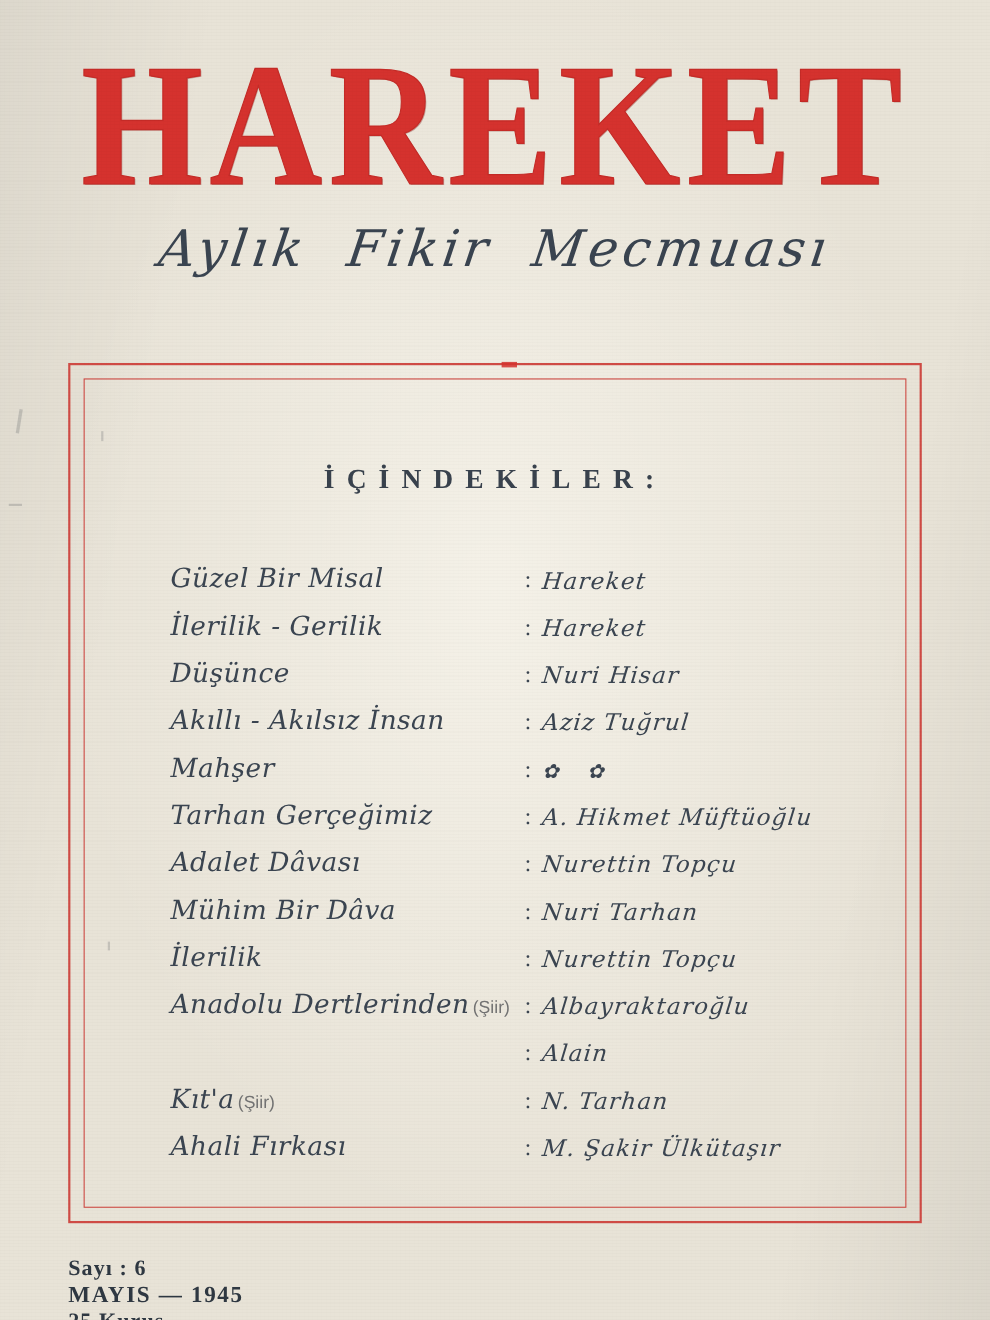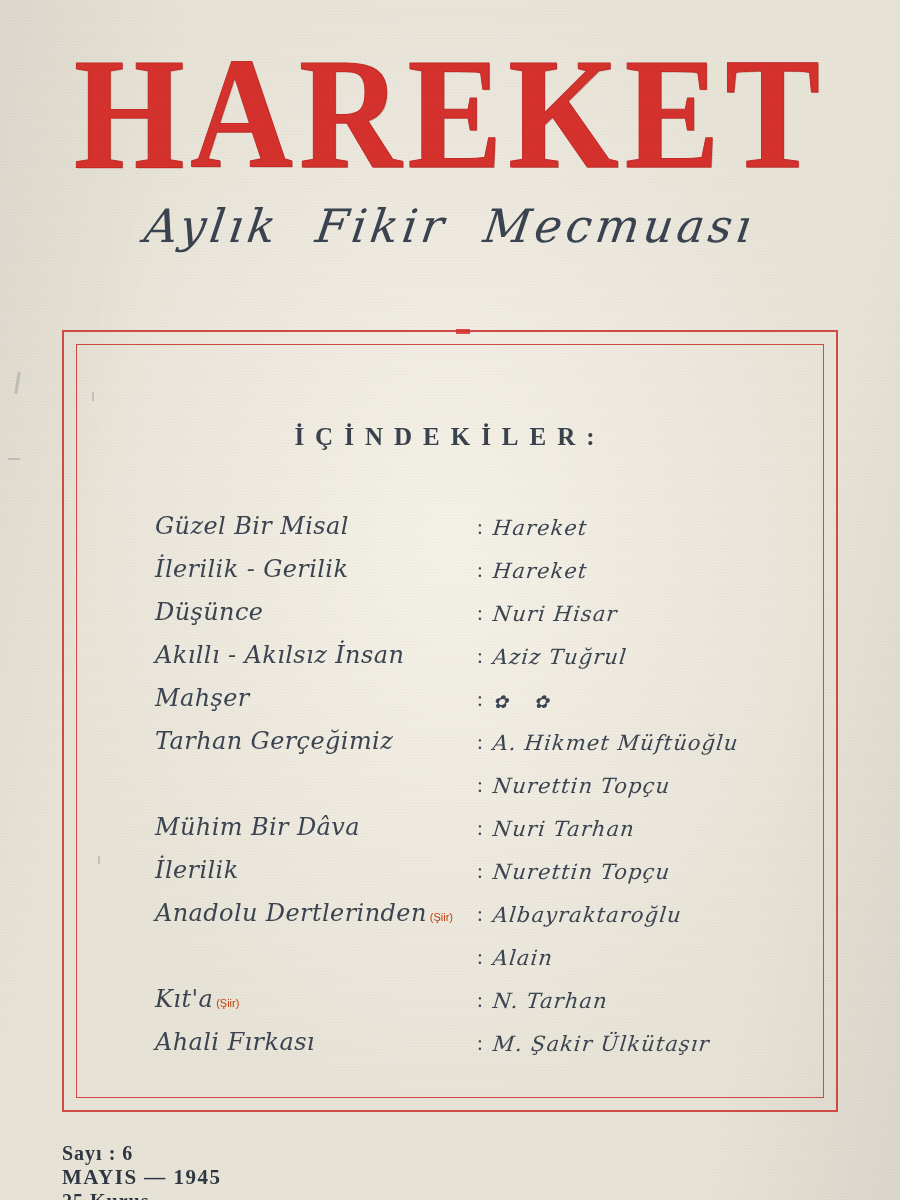--- a/index.html
+++ b/index.html
@@ -127,23 +127,23 @@
     font-family: "DejaVu Serif", serif;
     font-style: italic;
     font-size: 24px;
     color: #3b4551;
     letter-spacing: 0.4px;
     white-space: nowrap;
   }
   .toc-title .note {
     font-family: "Liberation Sans", sans-serif;
     font-style: normal;
-    font-size: 11px;
+    font-size: 16px;
     letter-spacing: 0;
-    color: #c2410c;
+    color: #737373;
     padding-left: 3px;
   }
   .toc-colon {
     width: 26px;
     text-align: center;
     font-size: 21px;
     color: #3b4551;
   }
   .toc-author {
     font-family: "DejaVu Serif", serif;
@@ -256,21 +256,21 @@
           <div class="toc-author stars">✿ ✿</div>
         </div>
 
         <div class="toc-row">
           <div class="toc-title"><span>Tarhan Gerçeğimiz</span><span class="note"></span></div>
           <div class="toc-colon">:</div>
           <div class="toc-author">A. Hikmet Müftüoğlu</div>
         </div>
 
         <div class="toc-row">
-          <div class="toc-title"><span class="note"></span></div>
+          <div class="toc-title"><span>Adalet Dâvası</span><span class="note"></span></div>
           <div class="toc-colon">:</div>
           <div class="toc-author">Nurettin Topçu</div>
         </div>
 
         <div class="toc-row">
           <div class="toc-title"><span>Mühim Bir Dâva</span><span class="note"></span></div>
           <div class="toc-colon">:</div>
           <div class="toc-author">Nuri Tarhan</div>
         </div>
 

